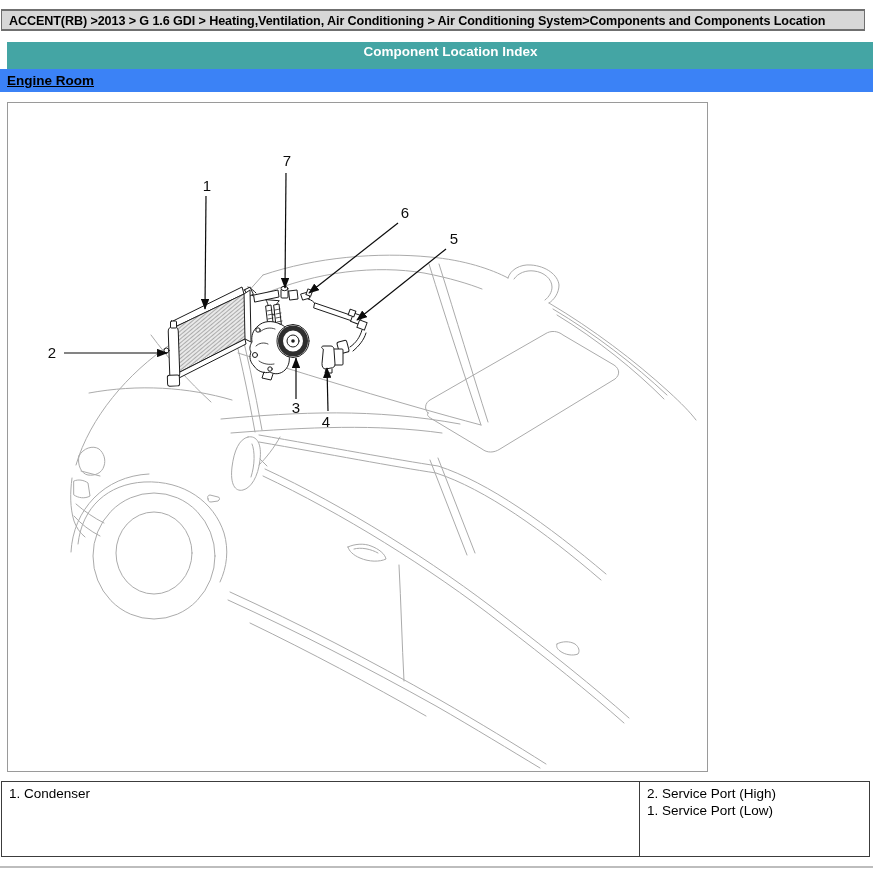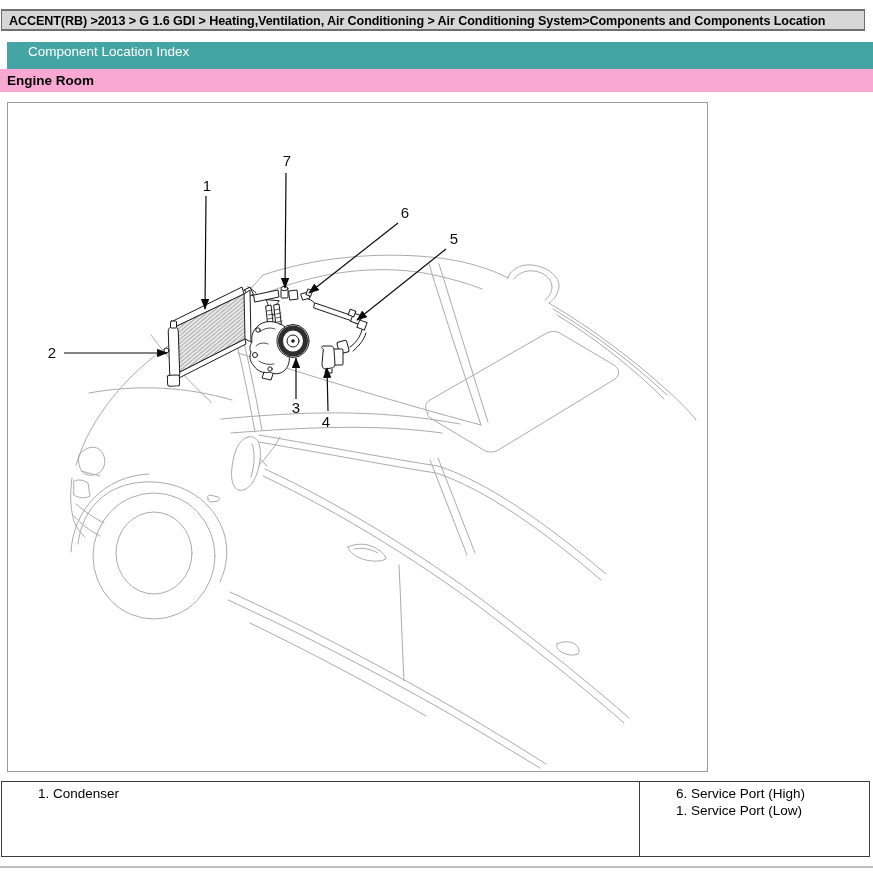--- a/index.html
+++ b/index.html
@@ -10,43 +10,44 @@
   .breadcrumb-bar {
     position:absolute; left:1px; top:9px; width:864px; height:22px;
     box-sizing:border-box; background:#d7d7d7;
     border:1px solid #6f6f6f; border-top-width:2px; border-bottom-width:2px;
     font-weight:bold; font-size:12.6px; letter-spacing:-0.1px;
     line-height:20px; padding-left:7px; white-space:nowrap; overflow:hidden;
   }
   .accent-bar {
     position:absolute; left:7px; top:42px; width:866px; height:28px;
     box-sizing:border-box; background:var(--accent,#44a5a4); color:#fff;
-    font-weight:normal; font-size:13.5px; line-height:20px; padding-left:21px;
+    font-weight:bold; font-size:13.5px; line-height:20px; padding-left:21px;
     border-bottom:1px solid #2f8f8f;
+    text-align:center;
   }
   .subsection-bar {
     position:absolute; left:0; top:69px; width:873px; height:23px;
-    box-sizing:border-box; background:#f9a8d4;
-    font-weight:bold; font-size:13.5px; line-height:23px; padding-left:7px;
+    box-sizing:border-box; background:#3b82f6;
+    font-weight:bold; font-size:13.5px; line-height:23px; padding-left:7px;text-decoration:underline;
   }
   .diagram-box {
     position:absolute; left:7px; top:102px; width:699px; height:668px;
     border:1px solid #9a9a9a; background:#fff;
   }
   .diagram-box svg { display:block; }
   svg text { font-family:"Liberation Sans", sans-serif; }
   .legend {
     position:absolute; left:1px; top:781px; width:869px; height:76px;
     box-sizing:border-box; border:1px solid #3c3c3c;
     display:flex; font-size:13.5px;
   }
   .legend-col { box-sizing:border-box; padding:3px 6px 0 7px; }
   .legend-col.left  { width:638px; border-right:1px solid #3c3c3c; }
   .legend-col.right { flex:1; }
-  .legend-item { line-height:17.2px; white-space:nowrap;margin-left:29px; }
+  .legend-item { line-height:17.2px; white-space:nowrap; }
   .bottom-rule {
     position:absolute; left:0; top:866px; width:873px; height:2px; background:#bdbdbd;
   }
 </style>
 </head>
 <body>
 
 <div class="breadcrumb-bar">ACCENT(RB) &gt;2013 &gt; G 1.6 GDI &gt; Heating,Ventilation, Air Conditioning &gt; Air Conditioning System&gt;Components and Components Location</div>
 
 <div class="accent-bar">Component Location Index</div>
@@ -222,18 +223,18 @@
         <text x="318" y="324" text-anchor="middle" font-size="15" fill="#0b0b0b">4</text>
       </g>
 </svg>
 </div>
 
 <div class="legend">
   <div class="legend-col left" id="legend-left">
       <div class="legend-item">1. Condenser</div>
     </div>
   <div class="legend-col right" id="legend-right">
-      <div class="legend-item">6. Service Port (High)</div>
+      <div class="legend-item">2. Service Port (High)</div>
       <div class="legend-item">1. Service Port (Low)</div>
     </div>
 </div>
 
 <div class="bottom-rule"></div>
 
 </body></html>

